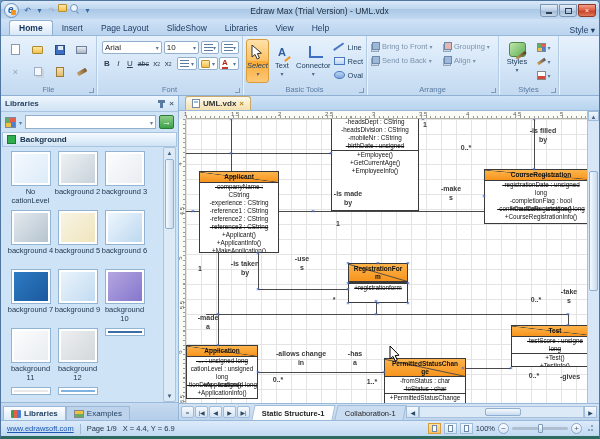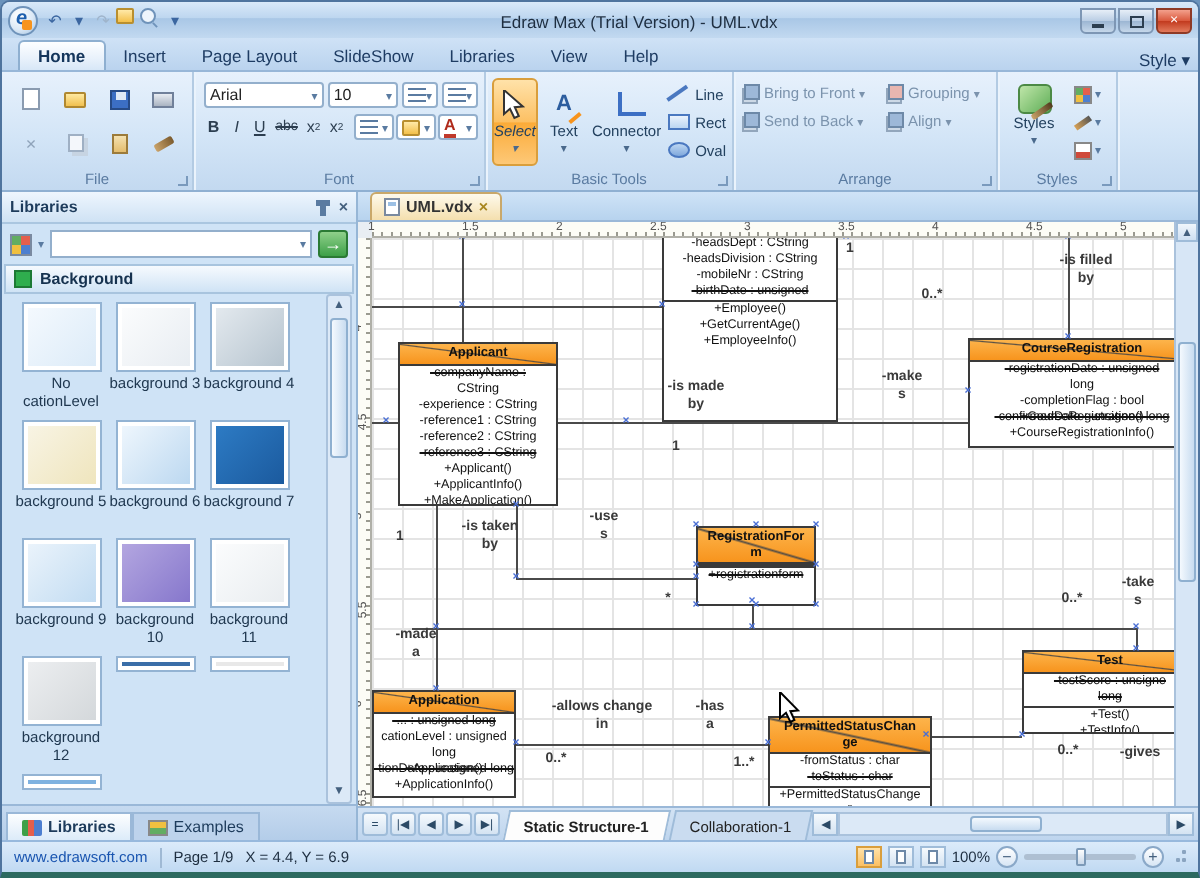--- a/index.html
+++ b/index.html
@@ -166,21 +166,21 @@
   .snav div{width:13px;height:12px;background:linear-gradient(#f6fafd,#d4e3f2);border:1px solid #9fbcd9;font-size:6px;text-align:center;line-height:12px;color:#2c4a66;border-radius:2px;}
   .stab{height:15px;padding:0 8px;font-size:7.5px;display:flex;align-items:center;color:#222;border:1px solid #9fbcd9;border-bottom:none;background:#cadcf0;transform:skewX(-12deg);}
   .stab span{transform:skewX(12deg);}
   .stab.active{background:#fdfdfd;font-weight:bold;}
   .hscroll{flex:1;display:flex;align-items:center;height:13px;margin:0 2px;}
   .hbtn{width:13px;height:12px;background:linear-gradient(#f6fafd,#d4e3f2);border:1px solid #9fbcd9;font-size:6px;text-align:center;line-height:12px;color:#2c4a66;}
   .htrack{flex:1;height:12px;background:#dce9f7;border:1px solid #aac2dc;position:relative;}
   .hthumb{position:absolute;top:1px;bottom:1px;left:40%;width:36px;background:linear-gradient(#f4f9fe,#c8dcf0);border:1px solid #8fb0d0;border-radius:2px;}
   
   .statusbar{height:16px;display:flex;align-items:center;gap:6px;background:linear-gradient(#dcebfa,#c0d9f2);border-top:1px solid #98b9dd;padding:0 6px;font-size:7.5px;color:#1e2e40;}
-  .statusbar .link{color:#1a55b0;}
+  .statusbar .link{color:#1a55b0;text-decoration:underline;}
   .sep{width:1px;height:10px;background:#9fb9d4;}
   .sb-right{margin-left:auto;display:flex;align-items:center;gap:3px;}
   .vb{width:13px;height:11px;border:1px solid #9fbcd9;background:linear-gradient(#f6fafd,#d4e3f2);display:flex;align-items:center;justify-content:center;}
   .vb.on{background:linear-gradient(#ffe2a9,#fbc064);border-color:#d99e3c;}
   .vb i{width:5px;height:7px;background:#fff;border:1px solid #6d89a8;}
   .zbtn{width:11px;height:11px;border-radius:50%;border:1px solid #8aa8c8;background:linear-gradient(#fff,#d7e5f4);font-size:8px;line-height:9px;text-align:center;color:#44607e;}
   .ztrack{width:56px;height:3px;background:#aebfd2;border-radius:2px;position:relative;}
   .zthumb{position:absolute;top:-3px;left:26px;width:5px;height:9px;background:linear-gradient(#fdfdfd,#c8d8ea);border:1px solid #7d9ab8;border-radius:1px;}
   .grip{width:8px;height:8px;background:
      radial-gradient(circle at 7px 1px,#8aa4c0 1px,transparent 1.2px),
@@ -433,20 +433,26 @@
         <div class="sec-ic"></div>
         <span>Background</span>
       </div>
       <div class="p-body">
         <div class="p-grid">
             <div class="thumb-item">
               <div class="thumb">
                 <div style="background: linear-gradient(135deg, rgb(244, 249, 254), rgb(220, 235, 248));"></div>
               </div>
               <div class="tlabel">No cationLevel</div>
+            </div>
+            <div class="thumb-item">
+              <div class="thumb">
+                <div style="background: linear-gradient(135deg, rgb(238, 241, 243), rgb(200, 210, 218));"></div>
+              </div>
+              <div class="tlabel">background 2</div>
             </div>
             <div class="thumb-item">
               <div class="thumb">
                 <div style="background: linear-gradient(135deg, rgb(251, 252, 253), rgb(232, 237, 242));"></div>
               </div>
               <div class="tlabel">background 3</div>
             </div>
             <div class="thumb-item">
               <div class="thumb">
                 <div style="background: linear-gradient(135deg, rgb(227, 233, 238), rgb(182, 196, 207));"></div>

